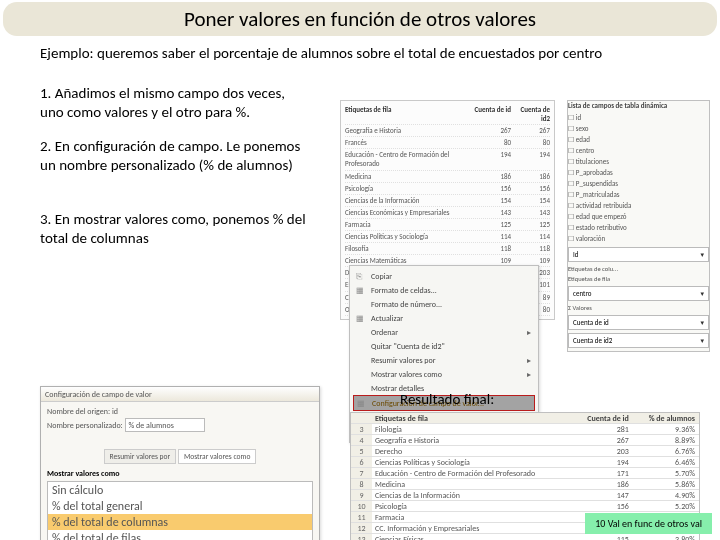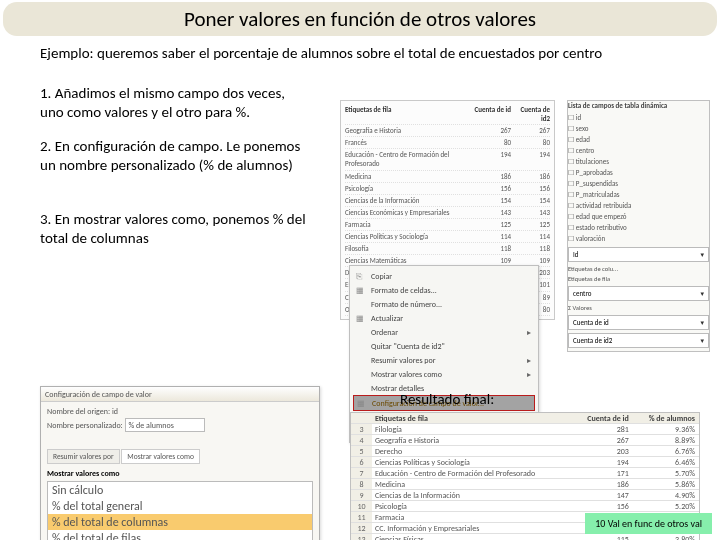--- a/index.html
+++ b/index.html
@@ -88,21 +88,21 @@
     width: 280px;
     border: 1px solid #b0b0b0;
     background: #f8f7f3;
     font-size: 8px;
     padding: 4px 6px;
     box-shadow: 1px 1px 3px rgba(0,0,0,0.15);
   }
   .config-title { background: linear-gradient(#fefefe,#ece8db); padding: 2px 4px; font-size: 8px; color: #555; border-bottom: 1px solid #ccc; margin: -4px -6px 4px -6px; }
   .config-row { margin: 2px 0; color: #555; }
   .config-input { display: inline-block; border: 1px solid #bbb; background: #fff; padding: 1px 3px; min-width: 80px; font-size: 8px; }
-  .config-tabs { margin-top: 17px; }
+  .config-tabs { margin-top: 17px; text-align: center; }
   .config-tab { display: inline-block; padding: 2px 5px; border: 1px solid #ccc; background: #efeee9; font-size: 7.5px; color: #555; }
   .config-list { border: 1px solid #bbb; background: #fff; margin-top: 3px; font-size: 12px; }
   .config-list div { padding: 1px 4px; color: #555; }
   .config-list .sel { background: #f9cb6e; }
   .result-label {
     position: absolute;
     top: 390px;
     left: 400px;
     font-size: 15px;
   }

